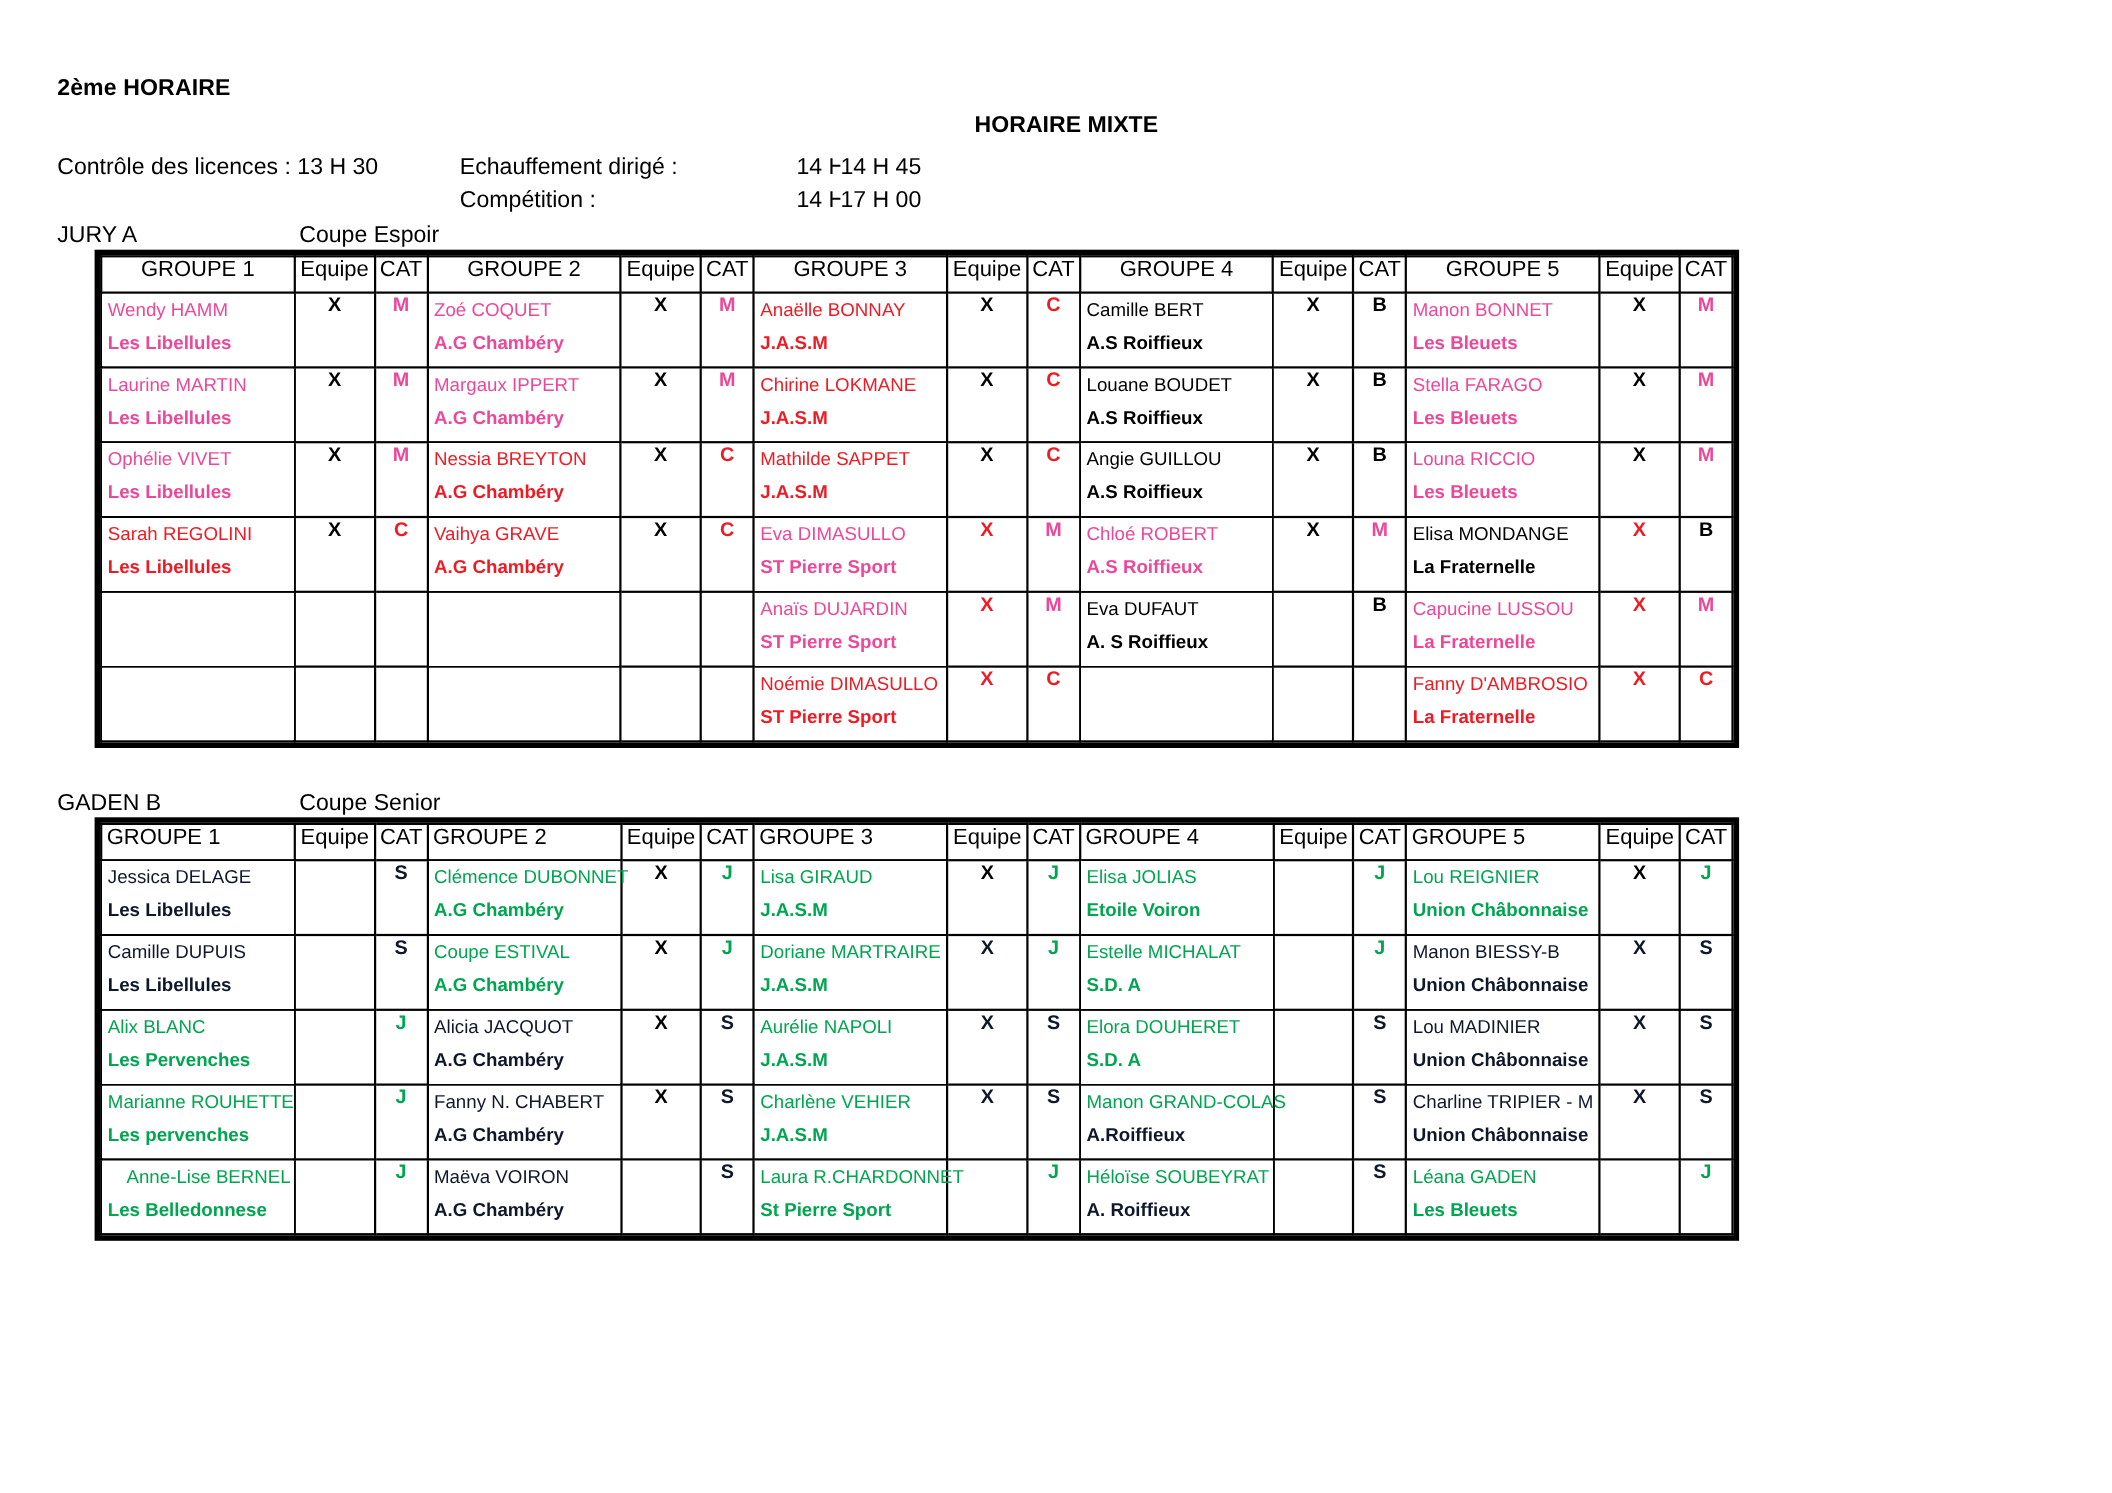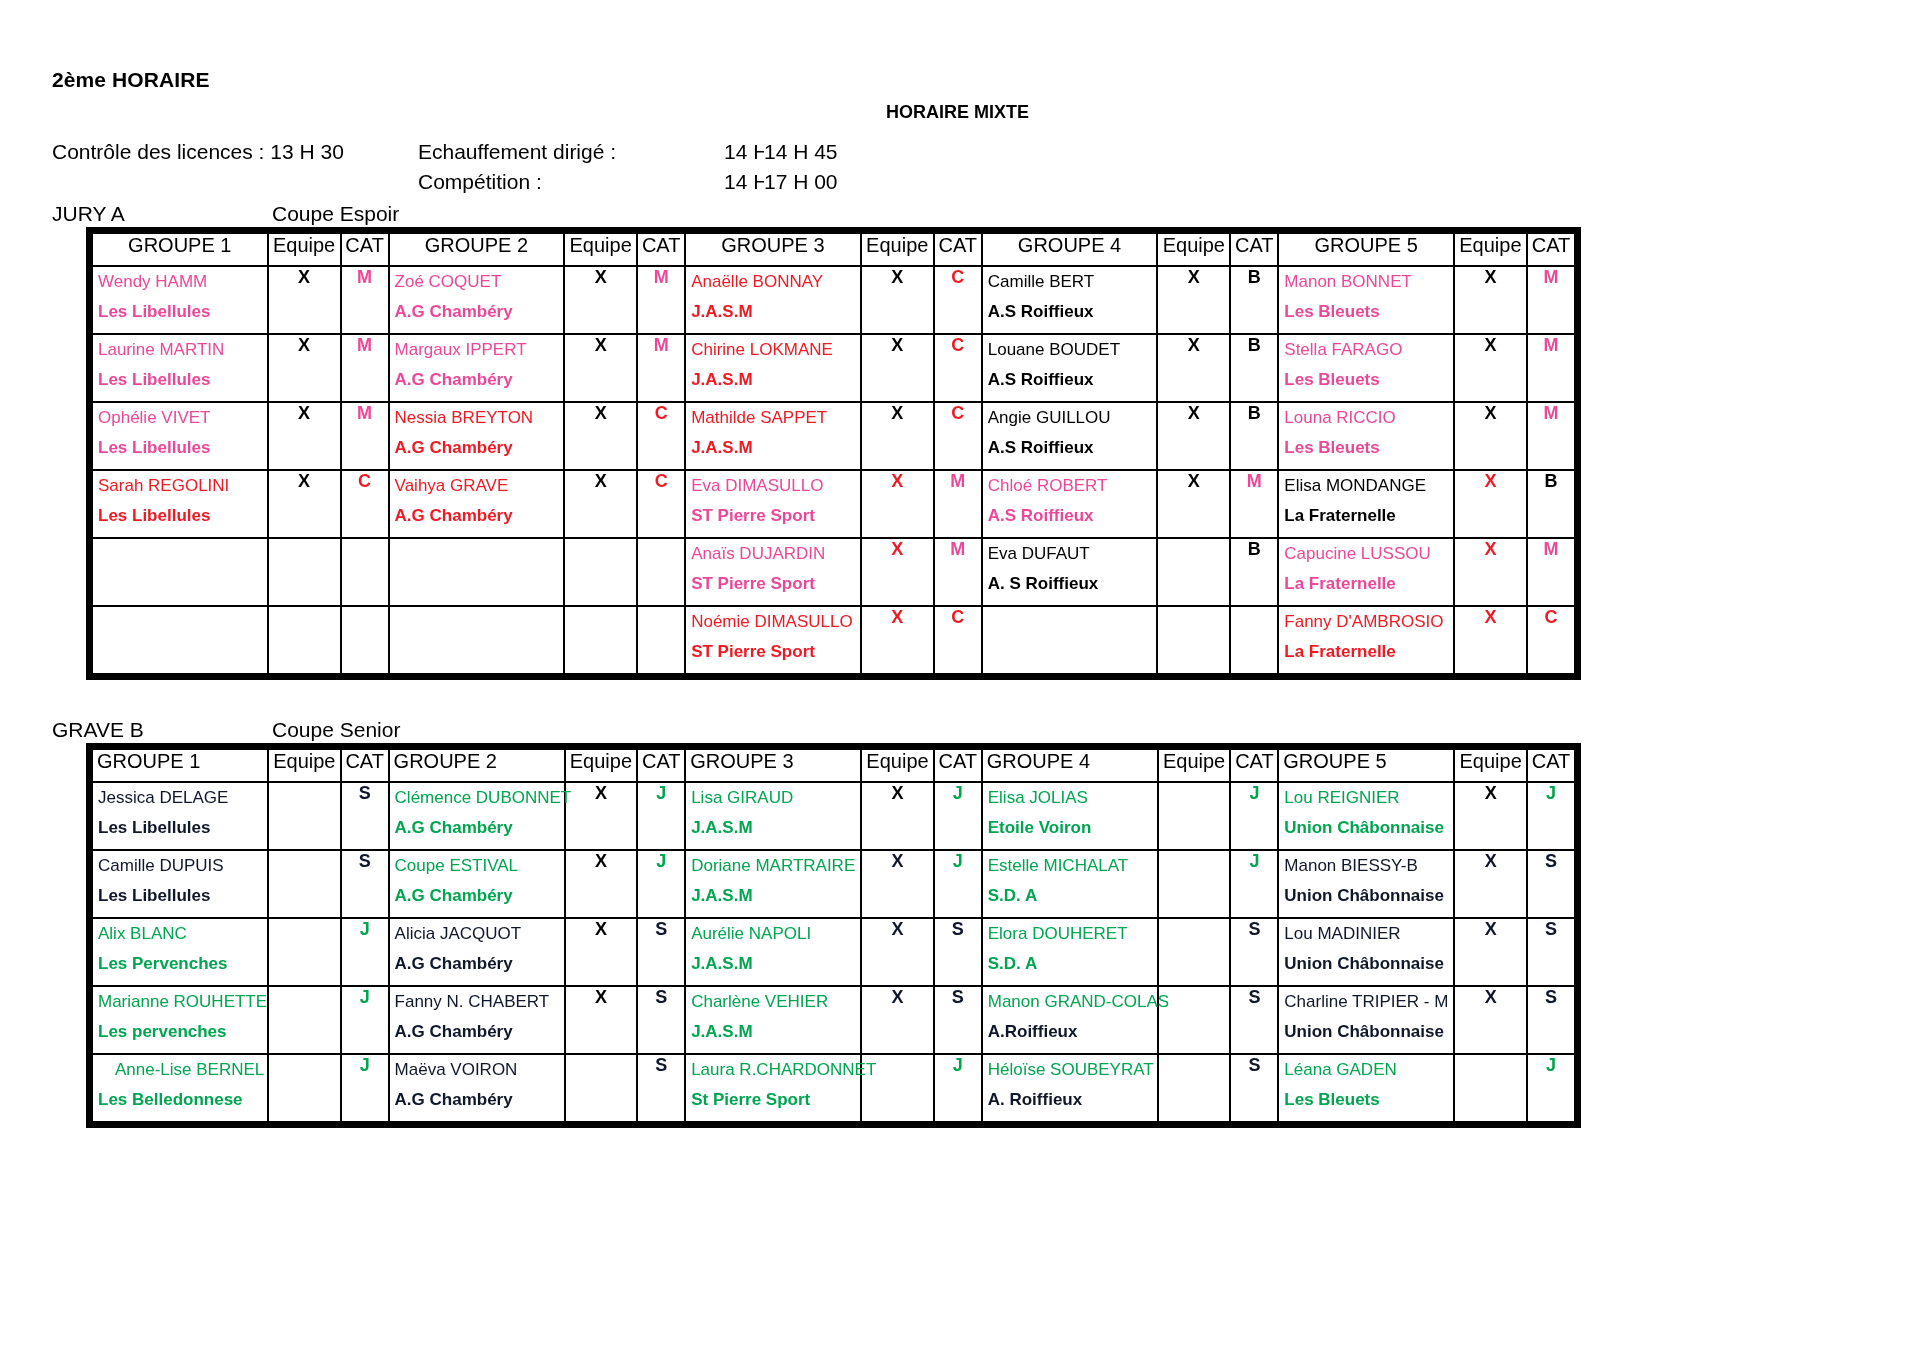--- a/index.html
+++ b/index.html
@@ -12,21 +12,21 @@
   }
   .page{position:relative;width:1576px;height:1357px;}
 
   
   .doc-title{
     position:absolute;left:52px;top:68px;
     font-size:21px;font-weight:bold;letter-spacing:.1px;
   }
   .mixte-title{
     position:absolute;left:886px;top:102px;
-    font-size:18px;font-weight:bold;
+    font-size:21px;font-weight:bold;
   }
   .meta-row{position:absolute;font-size:21px;font-weight:normal;text-align:right;}
   .m-lic{left:52px;top:140px;}
   .m-ech-label{left:418px;top:140px;}
   .m-ech-val{left:724px;top:140px;}
   .m-comp-label{left:418px;top:170px;}
   .m-comp-val{left:724px;top:170px;}
   
   .clip1{display:inline-block;width:40px;overflow:hidden;white-space:nowrap;vertical-align:top;}
 
@@ -324,21 +324,21 @@
           <td class="name">
             <div class="ln1 c-red">Fanny D'AMBROSIO</div>
             <div class="ln2 c-red">La Fraternelle</div>
           </td>
           <td class="mark c-red">X</td>
           <td class="mark c-red">C</td>
         </tr>
       </tbody>
   </table>
 
-  <div class="jury-label jury-b">GRAVE B</div>
+  <div class="jury-label jury-b">GADEN B</div>
   <div class="jury-label coupe-b">Coupe Senior</div>
 
   <table class="sched" id="table-b" style="left:47px;top:748px;">
     <colgroup>
       <col class="cg">
         <col class="ce">
         <col class="cc">
       <col class="cg">
         <col class="ce">
         <col class="cc">

